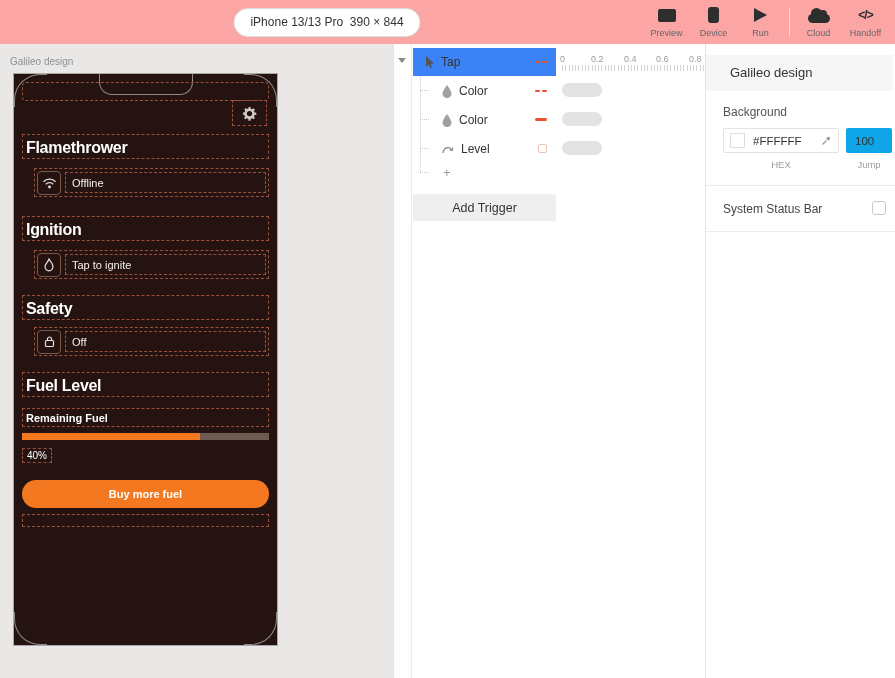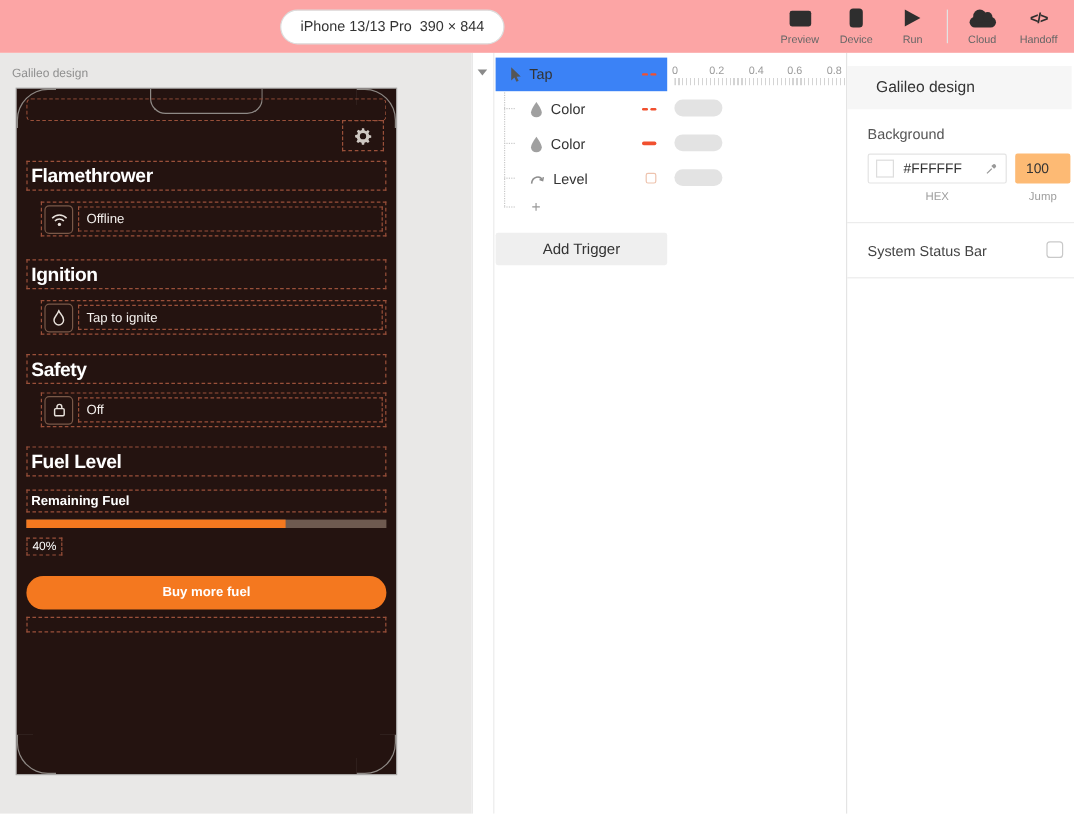--- a/index.html
+++ b/index.html
@@ -24,21 +24,21 @@
   .icon-run{width:0;height:0;border-left:13px solid #2e2e2e;border-top:7.5px solid transparent;border-bottom:7.5px solid transparent;}
   .icon-cloud{width:22px;height:9px;background:#2e2e2e;border-radius:8px;position:relative;margin-top:7px;}
   .icon-cloud::before{content:"";position:absolute;left:3px;top:-6px;width:11px;height:11px;background:#2e2e2e;border-radius:50%;}
   .icon-cloud::after{content:"";position:absolute;left:11px;top:-4px;width:8px;height:8px;background:#2e2e2e;border-radius:50%;}
   .icon-handoff{font-size:12px;font-weight:bold;color:#2e2e2e;letter-spacing:-1px;}
   .tool-sep{width:1px;height:28px;background:#e3e3e3;margin:2px 5px 0;}
 
   
   .canvas{position:absolute;left:0;top:44px;width:393px;bottom:0;background:#E9E8E7;}
   .artboard-label{position:absolute;left:10px;top:12px;font-size:10px;color:#8f8f8f;}
-  .phone{position:absolute;left:14px;top:30px;width:316px;height:571px;background:var(--phone-bg);box-shadow:0 0 0 1px rgba(0,0,0,.28);}
+  .phone{position:absolute;left:14px;top:30px;width:263px;height:571px;background:var(--phone-bg);box-shadow:0 0 0 1px rgba(0,0,0,.28);}
   .corner{position:absolute;width:32px;height:32px;border:1px solid #8f8a86;pointer-events:none;}
   .corner.tl{top:0;left:0;border-right:0;border-bottom:0;border-top-left-radius:26px;}
   .corner.tr{top:0;right:0;border-left:0;border-bottom:0;border-top-right-radius:26px;}
   .corner.bl{bottom:0;left:0;border-right:0;border-top:0;border-bottom-left-radius:26px;}
   .corner.br{bottom:0;right:0;border-left:0;border-top:0;border-bottom-right-radius:26px;}
   .notch{position:absolute;left:50%;top:0;transform:translateX(-50%);width:92px;height:20px;
     border:1px solid #8f8a86;border-top:0;border-radius:0 0 13px 13px;}
   .p-status{position:absolute;left:8px;right:8px;top:8px;height:17px;border:1px dashed var(--dashline);border-radius:4px;}
   .p-gearbox{position:absolute;right:10px;top:26px;width:33px;height:24px;border:1px dashed var(--dashline);
     display:flex;align-items:center;justify-content:center;}
@@ -89,21 +89,21 @@
   
   .inspector{position:absolute;left:705px;top:44px;width:190px;bottom:0;background:#fff;border-left:1px solid #e4e4e4;box-sizing:border-box;}
   .insp-title{position:absolute;left:0;right:2px;top:11px;height:36px;background:#F6F6F6;
     font-size:13px;color:#333;line-height:36px;padding-left:24px;cursor:text;}
   .insp-section-label{position:absolute;left:17px;top:61px;font-size:12px;color:#555;}
   .hex-field{position:absolute;left:17px;top:84px;width:116px;height:25px;border:1px solid #e3e3e3;border-radius:2px;
     display:flex;align-items:center;padding:0 6px;box-sizing:border-box;cursor:text;background:#fff;justify-content:flex-end;}
   .swatch{width:15px;height:15px;background:#FFFFFF;border:1px solid #ddd;flex:none;box-sizing:border-box;cursor:pointer;}
   .hex-text{font-size:11.5px;color:#333;margin-left:8px;}
   .dropper{margin-left:auto;display:flex;cursor:pointer;}
-  .fill-field{position:absolute;left:140px;top:84px;width:46px;height:25px;background:#fdba74;border-radius:2px;
+  .fill-field{position:absolute;left:140px;top:84px;width:46px;height:25px;background:#0ea5e9;border-radius:2px;
     font-size:11.5px;color:#333;display:flex;align-items:center;padding-left:9px;box-sizing:border-box;cursor:text;}
   .caption{position:absolute;top:115px;font-size:9.5px;color:#9e9e9e;text-align:center;}
   .caption.hex{left:17px;width:116px;}
   .caption.fillc{left:140px;width:46px;}
   .divider{position:absolute;left:0;right:0;border-top:1px solid #ececec;}
   .ssb-label{position:absolute;left:17px;top:158px;font-size:12px;color:#444;}
   .ssb-check{position:absolute;right:9px;top:157px;width:14px;height:14px;appearance:none;-webkit-appearance:none;
     border:1px solid #c9c9c9;border-radius:3px;background:#fff;margin:0;cursor:pointer;}
 </style>
 </head>

